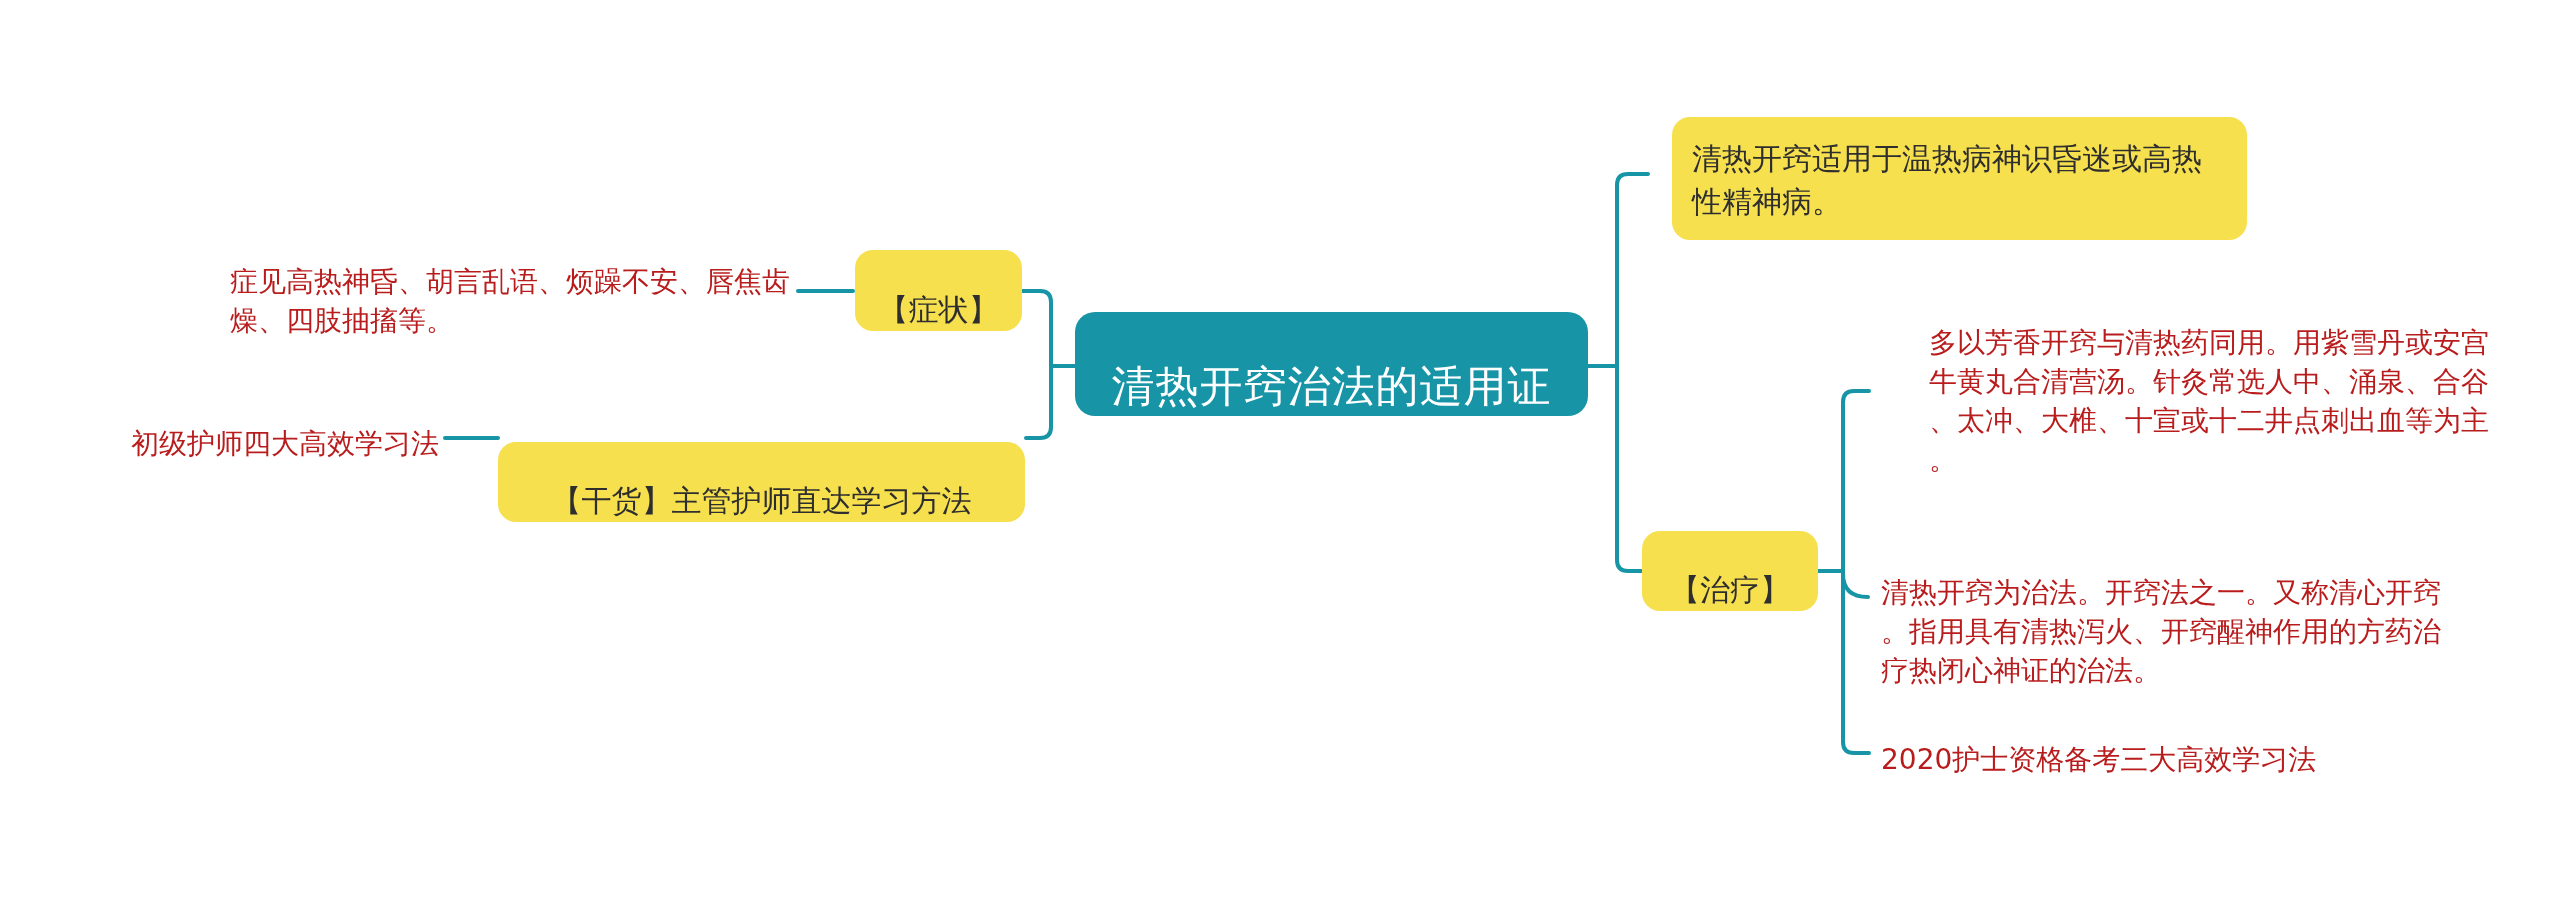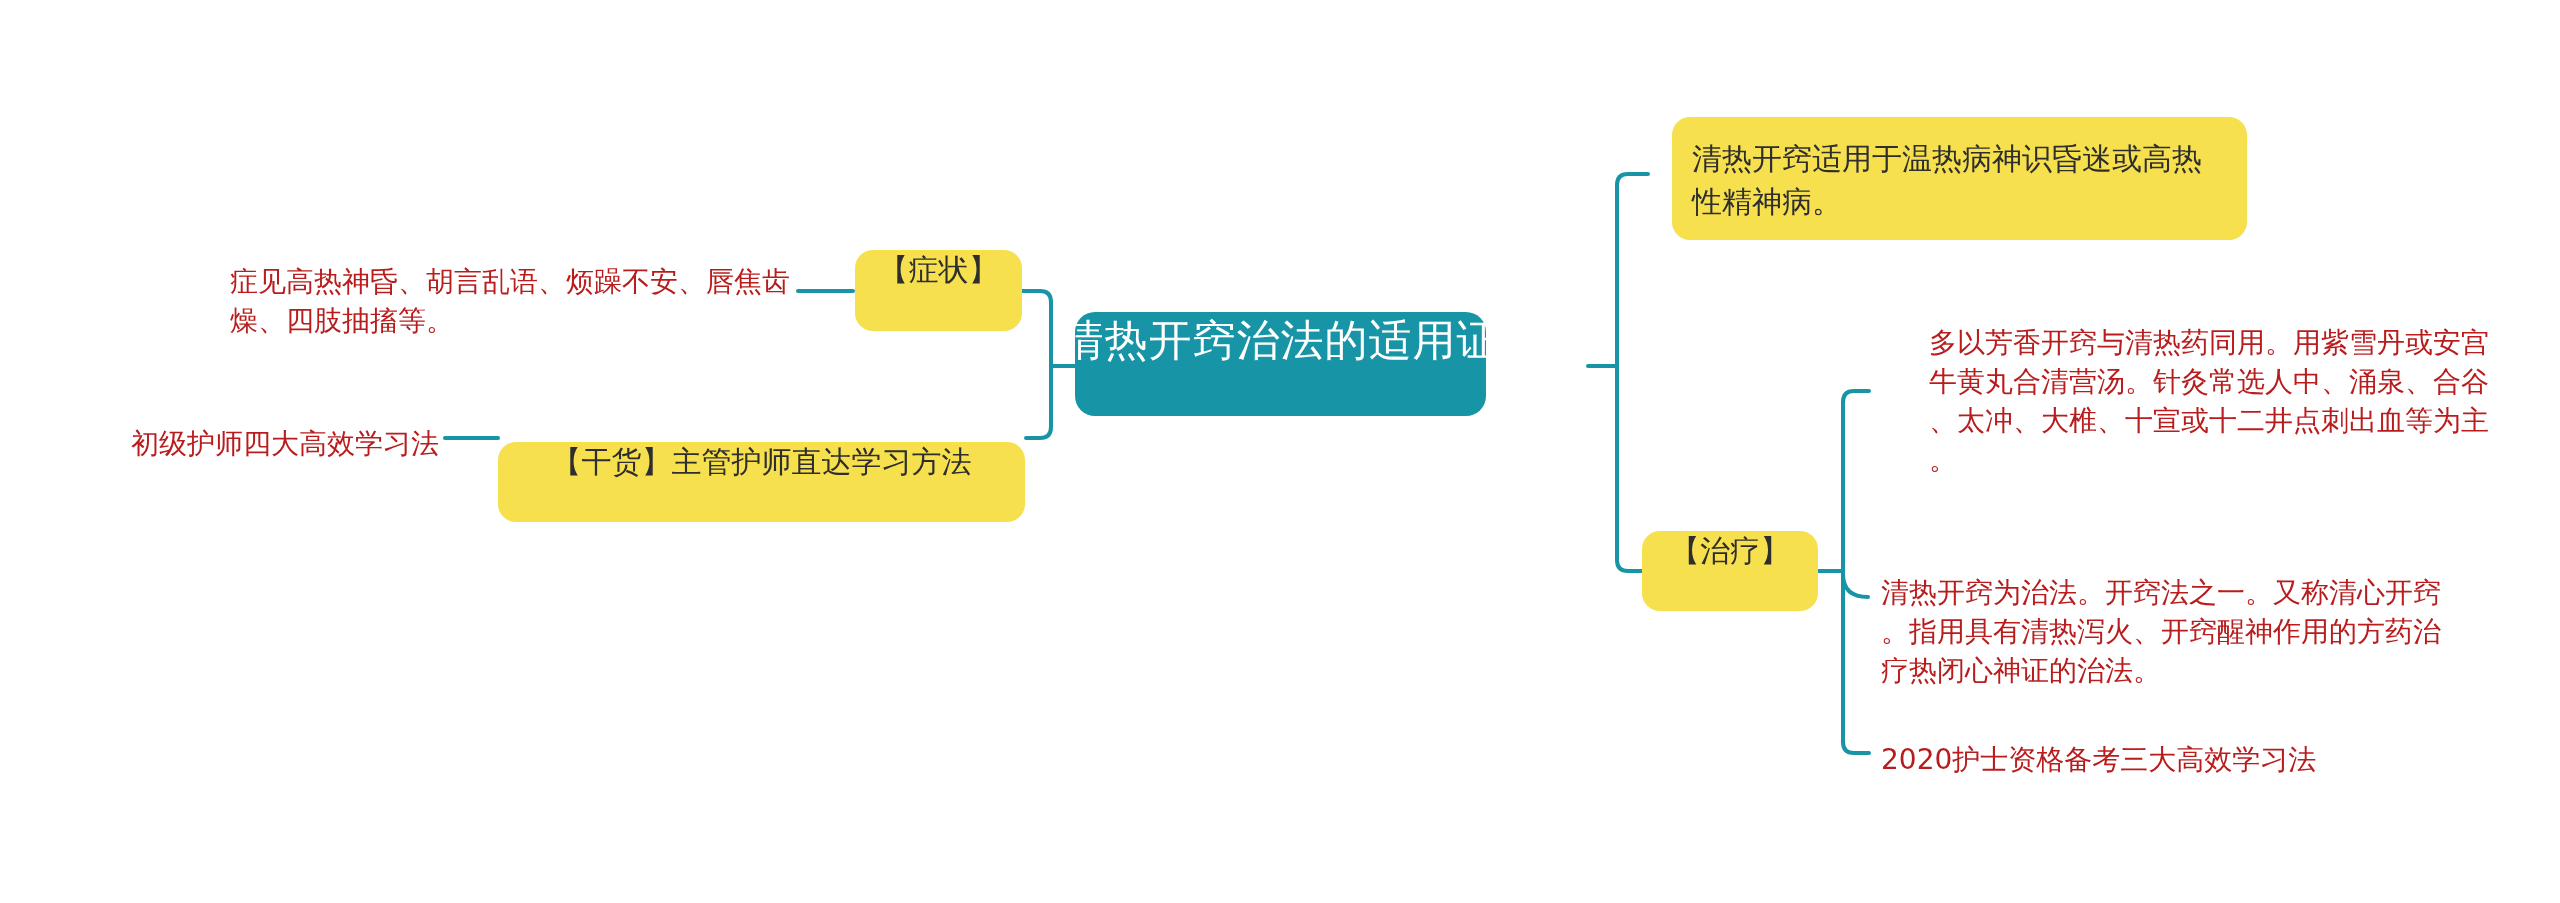--- a/index.html
+++ b/index.html
@@ -5,21 +5,21 @@
   html,body{margin:0;padding:0;}
   body{
     width:2560px;height:903px;position:relative;background:#ffffff;
     font-family:"DejaVu Sans","Liberation Sans",sans-serif;
     overflow:hidden;
   }
   .canvas{position:absolute;inset:0;}
   svg.connectors{position:absolute;left:0;top:0;pointer-events:none;}
   .node{
     position:absolute;box-sizing:border-box;border-radius:18px;
-    display:flex;align-items:flex-start;justify-content:center;
+    display:flex;align-items:flex-end;justify-content:center;
     color:#2e2e2e;font-size:30px;white-space:nowrap;cursor:pointer;
   }
   .yellow{background:#f7e04e;}
   .root{
     background:#1795a6;color:#ffffff;font-size:43px;letter-spacing:1px;
     border-radius:20px;font-weight:500;
   }
   .note{
     position:absolute;color:#b91c1c;font-size:28px;line-height:39px;
     line-break:anywhere;word-break:break-all;cursor:pointer;
@@ -44,21 +44,21 @@
 
     <path d="M 1648 174 H 1628 Q 1617 174 1617 185 V 560 Q 1617 571 1628 571 H 1642"></path>
 
     <path d="M 1818 571 H 1843"></path>
 
     <path d="M 1869 391 H 1854 Q 1843 391 1843 402 V 742 Q 1843 753 1854 753 H 1869"></path>
 
     <path d="M 1843 574 Q 1843 597 1868 597"></path>
   </svg>
 
-  <div class="node root" style="left:1075px;top:312px;width:411px;height:104px;">
+  <div class="node root" style="left:1075px;top:312px;width:513px;height:104px;">
     <span>清热开窍治法的适用证</span>
   </div>
 
   <div class="note" style="left:230px;top:262px;width:565px;">
     <span>症见高热神昏、胡言乱语、烦躁不安、唇焦齿燥、四肢抽搐等。</span>
   </div>
 
   <div class="node yellow" style="left:855px;top:250px;width:167px;height:81px;">
     <span>【症状】</span>
   </div>

